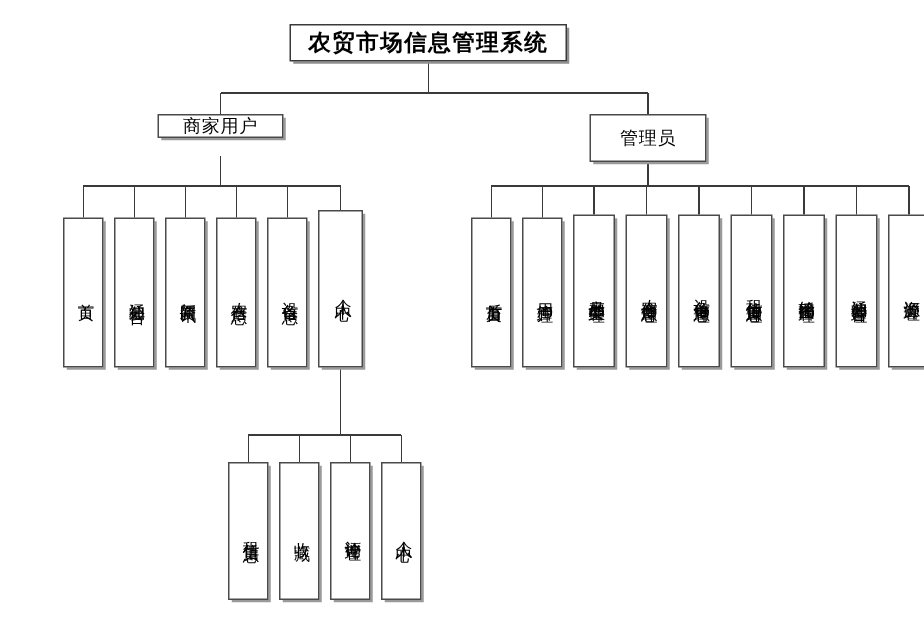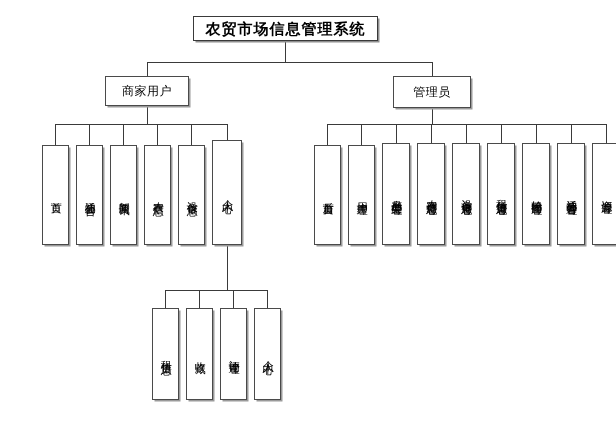--- a/index.html
+++ b/index.html
@@ -98,21 +98,21 @@
         <line x1="199.5" y1="290" x2="199.5" y2="308"></line>
         <line x1="233.5" y1="290" x2="233.5" y2="308"></line>
         <line x1="267.5" y1="290" x2="267.5" y2="308"></line>
       </g>
   </svg>
 
   <div id="nodes-layer">
       <div class="node horizontal root shadowed" style="left: 193px; top: 16px; width: 185px; height: 25px;">
         <span class="label">农贸市场信息管理系统</span>
       </div>
-      <div class="node horizontal shadowed" style="left: 105px; top: 76px; width: 84px; height: 30px;">
+      <div class="node horizontal shadowed" style="left: 105px; top: 76px; width: 84px; height: 16px;">
         <span class="label">商家用户</span>
       </div>
       <div class="node horizontal shadowed" style="left: 393px; top: 76px; width: 78px; height: 32px;">
         <span class="label">管理员</span>
       </div>
       <div class="node vertical shadowed" style="left: 42px; top: 145px; width: 27px; height: 100px;">
         <span class="label">首页</span>
       </div>
       <div class="node vertical shadowed" style="left: 76px; top: 145px; width: 27px; height: 100px;">
         <span class="label">通知公告</span>

